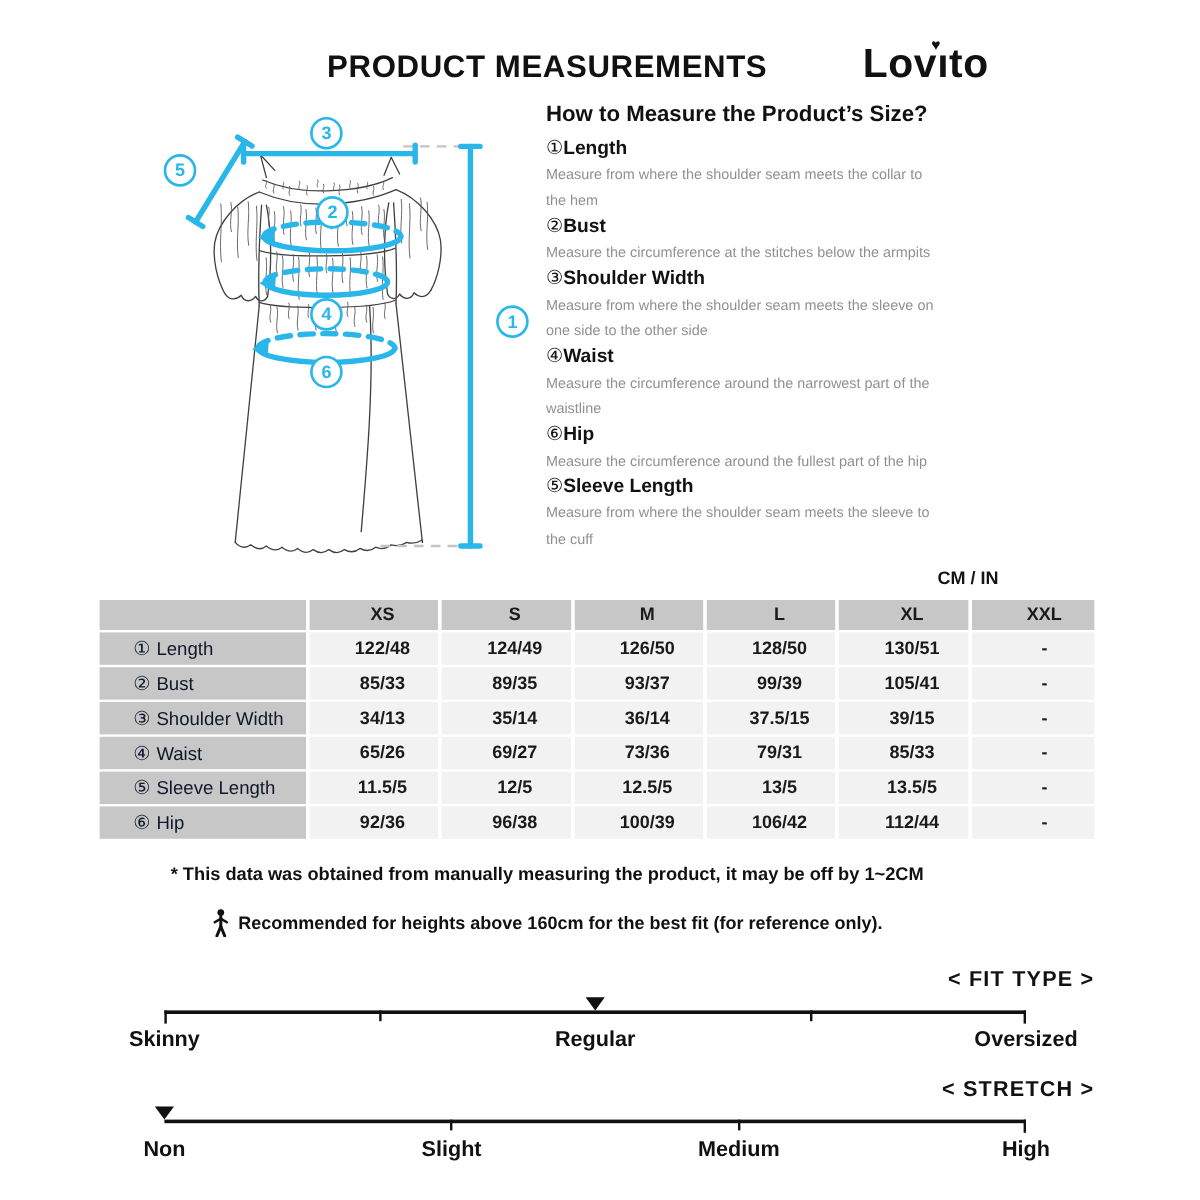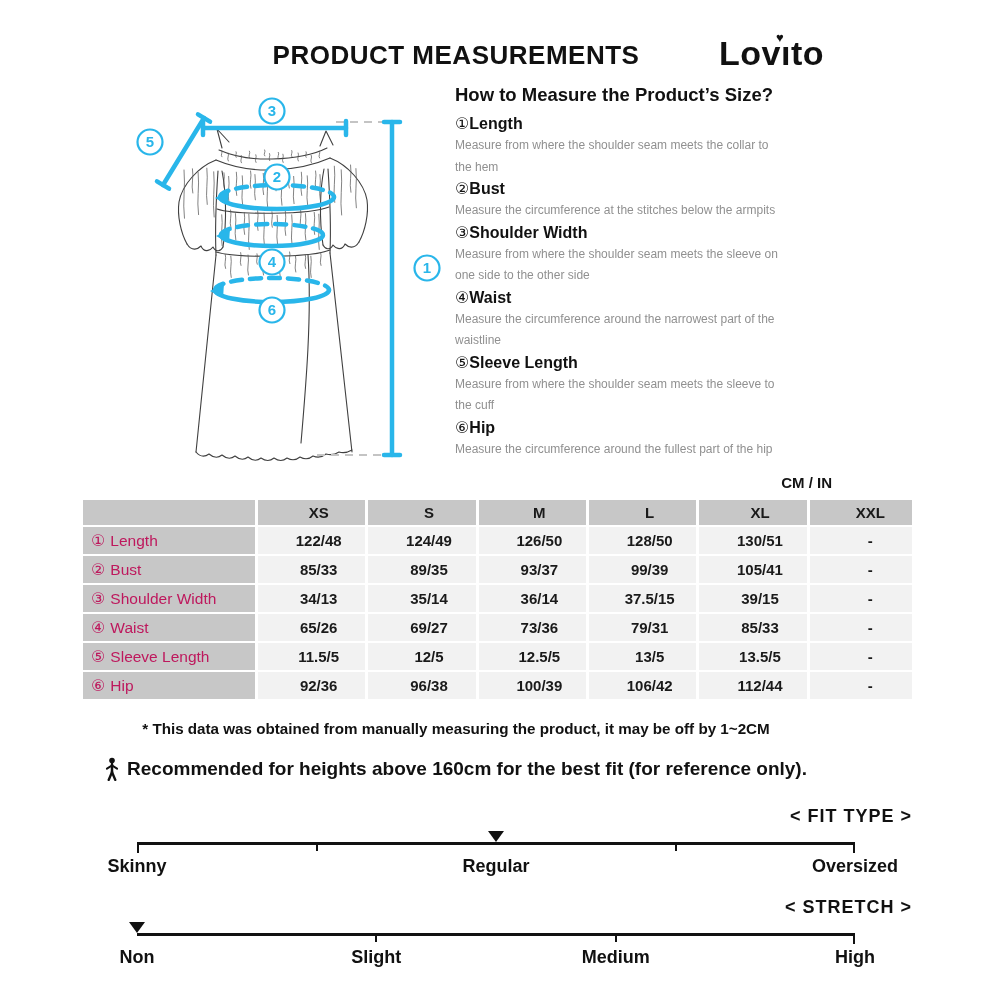--- a/index.html
+++ b/index.html
@@ -25,31 +25,31 @@
   .g-title .t { font-weight:bold; }
   .g-desc { font-size:12px; line-height:21.5px; color:#909090; white-space:pre-line; }
 
   
   .unit { position:absolute; right:80px; top:474px; font-size:15px; font-weight:bold; }
   .size-table { position:absolute; left:80px; top:498px; width:840px;
                 border-collapse:separate; border-spacing:3px 2px; table-layout:fixed; }
   .size-table th, .size-table td { text-align:center; font-size:15px;padding-left:14px; }
   .size-table th { background:#c7c7c7; height:25px; font-weight:bold; color:#1a1a1a; }
   .size-table td { background:#f2f2f2; height:27px; font-weight:bold; color:#1a1a1a; }
-  .size-table td.rowlab { background:#c7c7c7; text-align:left; padding-left:8px;
-                          font-weight:400; font-size:15.5px; color:#be185d; }
+  .size-table td.rowlab { background:#c7c7c7; text-align:left; padding-left:28px;
+                          font-weight:400; font-size:15.5px; color:#0f172a; }
   .size-table td.rowlab .num { font-size:16px; margin-right:5px; }
   .size-table th.corner { background:#c7c7c7; }
 
   
   .disclaimer { position:absolute; left:0; right:0; top:720px; text-align:center;
                 font-size:15.2px; font-weight:bold; color:#111; }
   .recommend  { position:absolute; left:0; right:0; top:757px; display:flex;
                 justify-content:center; align-items:center; gap:8px;
-                font-size:19px; font-weight:bold; color:#111; }
+                font-size:15px; font-weight:bold; color:#111; }
 
   
   .scale-title { position:absolute; left:0; right:0; text-align:right;
                  font-size:18px; font-weight:bold; letter-spacing:1px; color:#111; }
   .scale-line { position:absolute; left:137px; width:718px; height:3px; background:#111; }
   .tick { position:absolute; top:0; width:2px; background:#111; }
   .tick.end { height:11px; } .tick.mid { height:9px; }
   .marker { position:absolute; top:-11px; width:0; height:0; margin-left:-8px;
             border-left:8px solid transparent; border-right:8px solid transparent;
             border-top:11px solid #111; }
@@ -255,27 +255,27 @@
       <div class="g-title"><span class="num">③</span><span class="t">Shoulder Width</span></div>
       <p class="g-desc">Measure from where the shoulder seam meets the sleeve on
 one side to the other side</p>
     </div>
     <div class="g-item">
       <div class="g-title"><span class="num">④</span><span class="t">Waist</span></div>
       <p class="g-desc">Measure the circumference around the narrowest part of the
 waistline</p>
     </div>
     <div class="g-item">
+      <div class="g-title"><span class="num">⑥</span><span class="t">Hip</span></div>
+      <p class="g-desc">Measure the circumference around the fullest part of the hip</p>
+    </div>
+    <div class="g-item">
       <div class="g-title"><span class="num">⑤</span><span class="t">Sleeve Length</span></div>
       <p class="g-desc">Measure from where the shoulder seam meets the sleeve to
 the cuff</p>
-    </div>
-    <div class="g-item">
-      <div class="g-title"><span class="num">⑥</span><span class="t">Hip</span></div>
-      <p class="g-desc">Measure the circumference around the fullest part of the hip</p>
     </div>
   </div>
 
   <div class="unit">CM / IN</div>
 
   <table class="size-table">
     <colgroup>
         <col style="width:172px">
         <col>
         <col>

